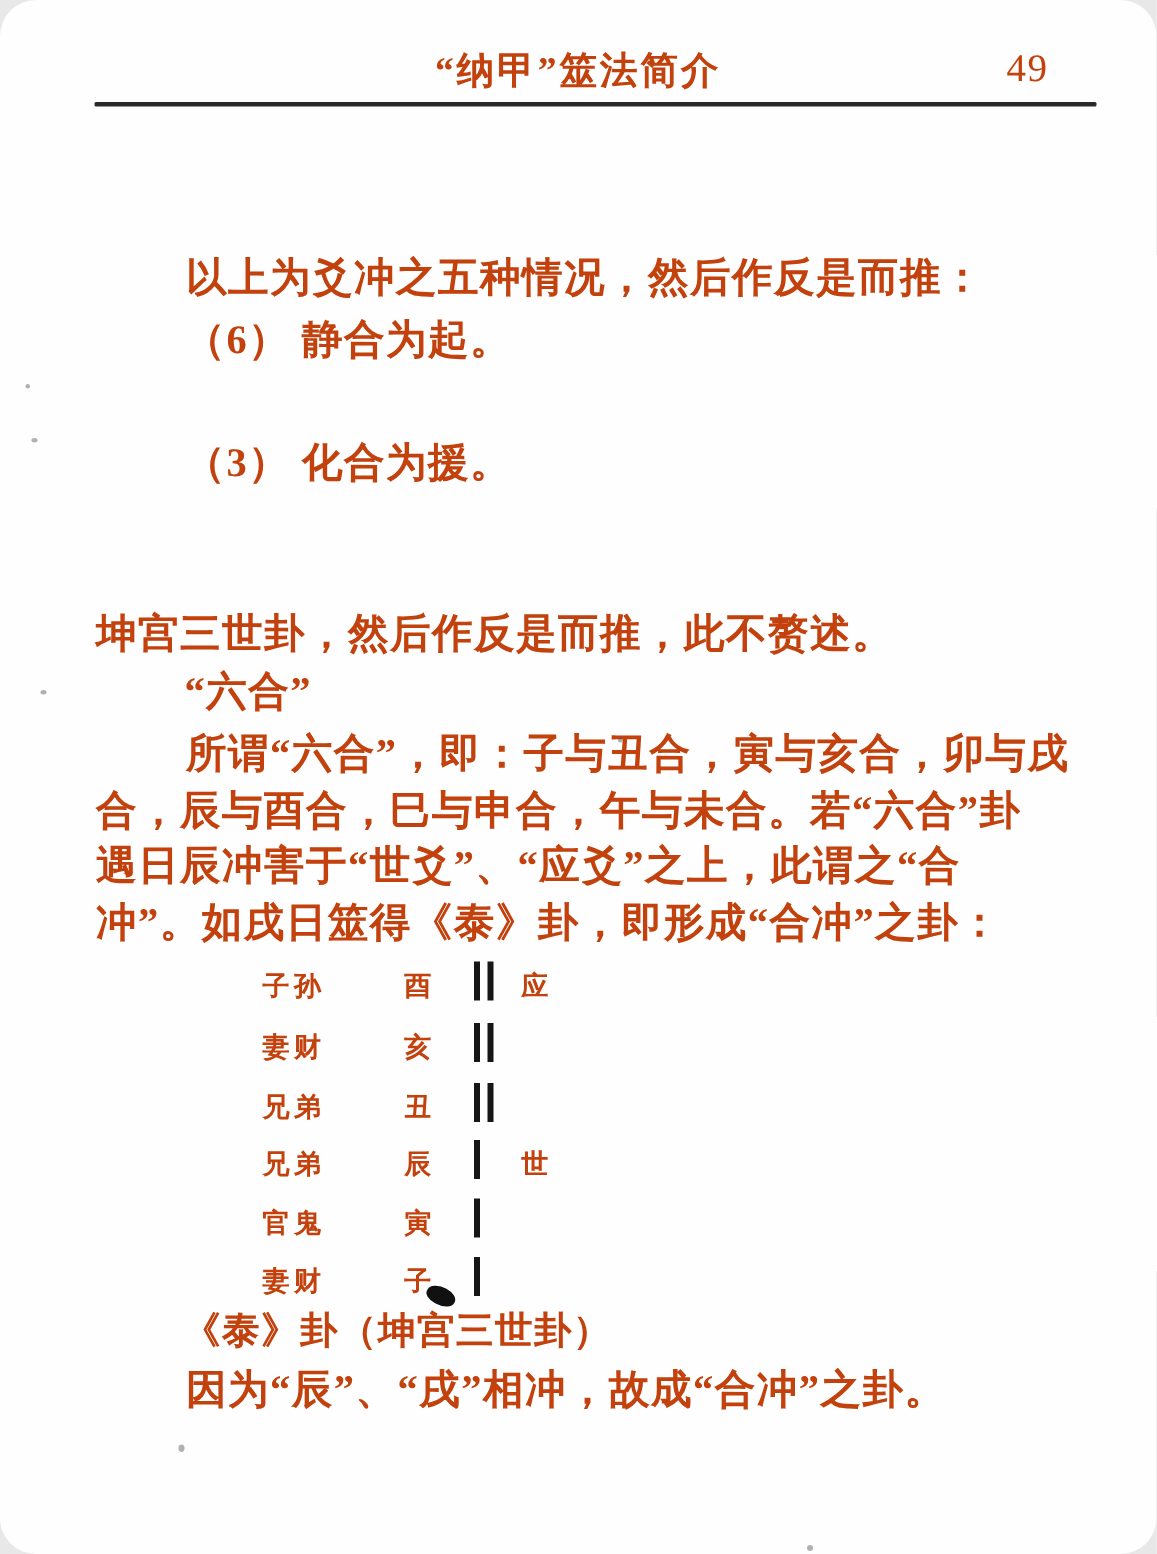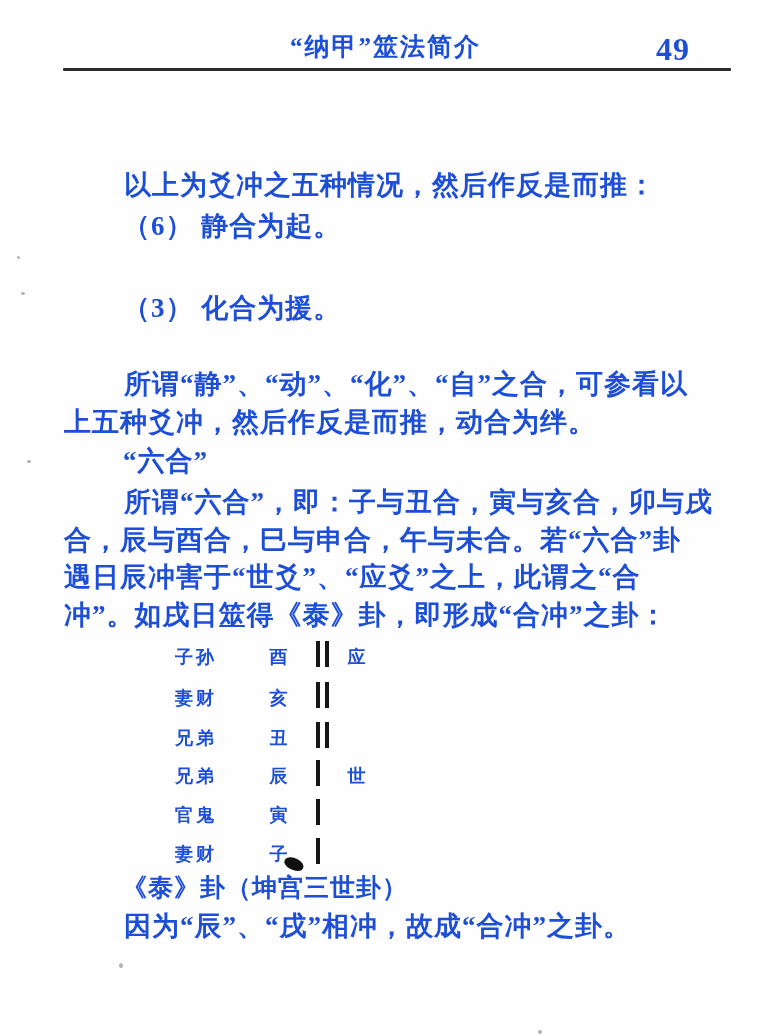--- a/index.html
+++ b/index.html
@@ -2,30 +2,31 @@
 <html><head>
 <meta charset="utf-8">
 <style>
   html,body{margin:0;padding:0;background:#e8e8e8;}
   .page{
     position:relative;
     width:771px;height:1036px;
     background:#fefefe;
     overflow:hidden;
     font-family:"Liberation Serif","DejaVu Serif",serif;
-    color:#1d4ed8;
+    color:#c2410c;
+    border-radius:24px;
   }
   
   .hdr-title{
     position:absolute;top:30px;left:50%;transform:translateX(-50%);
     font-size:25px;font-weight:700;letter-spacing:2px;white-space:nowrap;
   }
   .hdr-pagenum{
-    position:absolute;top:31px;left:656px;
-    font-size:32px;font-weight:700;letter-spacing:1px;
+    position:absolute;top:31px;left:671px;
+    font-size:26px;font-weight:400;letter-spacing:1px;
   }
   .hdr-rule{
     position:absolute;top:68px;left:63px;width:668px;height:3px;
     background:#2a2a2a;border-radius:1px;
   }
   
   .tline{
     position:absolute;white-space:nowrap;
     font-size:27px;font-weight:700;letter-spacing:1px;line-height:30px;
   }
@@ -60,22 +61,21 @@
 
   <div class="hdr-title">“纳甲”筮法简介</div>
   <div class="hdr-pagenum">49</div>
   <div class="hdr-rule"></div>
 
   <div class="tline" style="left:124px;top:170px">以上为爻冲之五种情况，然后作反是而推：</div>
 
   <div class="tline" style="left:123px;top:211px">（6） 静合为起。</div>
   <div class="tline" style="left:123px;top:293px">（3） 化合为援。</div>
 
-  <div class="tline" style="left:124px;top:369px">所谓“静”、“动”、“化”、“自”之合，可参看以</div>
-  <div class="tline" style="left:64px;top:407px">上五种爻冲，然后作反是而推，动合为绊。</div>
+  <div class="tline" style="left:64px;top:407px">坤宫三世卦，然后作反是而推，此不赘述。</div>
 
   <div class="tline" style="left:123px;top:446px">“六合”</div>
 
   <div class="tline" style="left:124px;top:487px">所谓“六合”，即：子与丑合，寅与亥合，卯与戌</div>
   <div class="tline" style="left:64px;top:525px">合，辰与酉合，巳与申合，午与未合。若“六合”卦</div>
   <div class="tline" style="left:64px;top:562px">遇日辰冲害于“世爻”、“应爻”之上，此谓之“合</div>
   <div class="tline" style="left:64px;top:600px">冲”。如戌日筮得《泰》卦，即形成“合冲”之卦：</div>
 
   <div class="hex-row" style="top:641px">
     <span class="hex-role">子孙</span>

